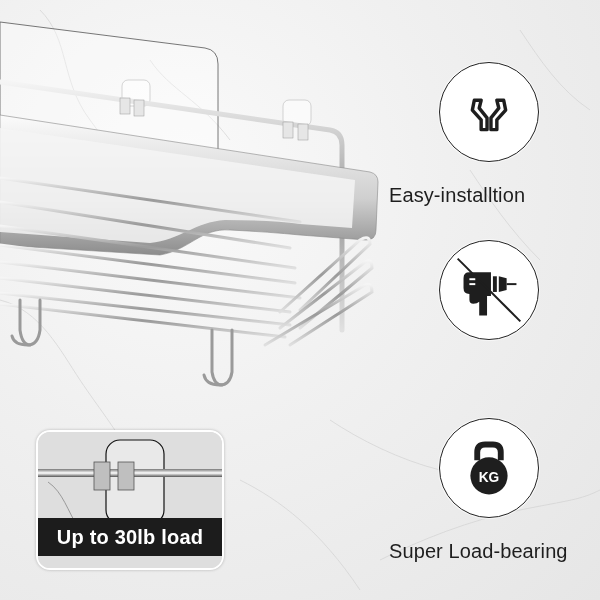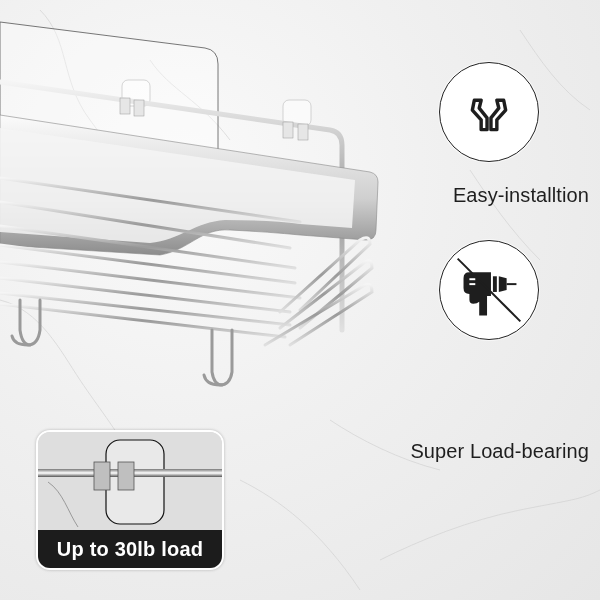--- a/index.html
+++ b/index.html
@@ -2,31 +2,31 @@
 <html><head>
 <meta charset="utf-8">
 <style>
   html, body { margin:0; padding:0; }
   body { width:600px; height:600px; overflow:hidden; position:relative;
          font-family:"Liberation Sans", sans-serif; background:#eeeeee; }
   .bg { position:absolute; inset:0;
         background: radial-gradient(ellipse at 30% 30%, #fafafa 0%, #f0f0f0 45%, #e6e6e6 100%); }
   .vein { position:absolute; inset:0; }
   .product { position:absolute; left:0; top:0; width:400px; height:400px; }
-  .feature { position:absolute; left:389px; width:200px; text-align:right; }
+  .feature { position:absolute; left:389px; width:200px; text-align:left; }
   .circle { width:98px; height:98px; border-radius:50%; background:#ffffff;
             border:1.5px solid #222; margin:0 auto; position:relative;
             box-shadow:0 0 0 1px rgba(255,255,255,0.6); }
   .circle svg { position:absolute; left:0; top:0; width:100%; height:100%; }
   .feature-label { font-size:20px; color:#1e1e1e; margin-top:22px; letter-spacing:0.1px; white-space:nowrap; }
   .inset { position:absolute; left:36px; top:430px; width:184px; height:136px;
            border-radius:14px; border:2px solid #ffffff; overflow:hidden;
            box-shadow:0 0 3px rgba(0,0,0,0.25); background:#d9d9d9; }
   .inset svg { position:absolute; left:0; top:0; }
-  .inset-banner { position:absolute; left:0; right:0; bottom:0; height:38px; background:#1c1c1c;
+  .inset-banner { position:absolute; left:0; right:0; bottom:12px; height:38px; background:#1c1c1c;
                   color:#fff; font-weight:bold; font-size:20px; display:flex; align-items:center;
                   justify-content:center; letter-spacing:0.2px; }
 </style>
 </head>
 <body>
 
 <div class="bg"></div>
 
 <svg class="vein" viewBox="0 0 600 600" width="600" height="600">
   <g fill="none" stroke="#cfcfcf" stroke-width="0.8" opacity="0.8">
@@ -113,20 +113,27 @@
       <path d="M60 36 L68 38 L68 50 L60 52 Z" fill="#1e1e1e"></path>
       <rect x="68" y="43" width="10" height="2" fill="#1e1e1e"></rect>
       <rect x="30" y="38" width="6" height="2" fill="#fff"></rect>
       <rect x="30" y="43" width="6" height="2" fill="#fff"></rect>
       <line x1="18" y1="18" x2="82" y2="82" stroke="#1e1e1e" stroke-width="2"></line>
     </svg>
   </div>
 </div>
 
 <div class="feature" style="top:418px;">
+  <div class="circle">
+    <svg viewBox="0 0 100 100">
+      <path d="M38 42 L38 34 Q38 26 46 26 L54 26 Q62 26 62 34 L62 42" fill="none" stroke="#1e1e1e" stroke-width="6"></path>
+      <circle cx="50" cy="58" r="19" fill="#1e1e1e"></circle>
+      <text x="50" y="64" text-anchor="middle" font-family="Liberation Sans, sans-serif" font-weight="bold" font-size="14" fill="#fff">KG</text>
+    </svg>
+  </div>
   <div class="feature-label">Super Load-bearing</div>
 </div>
 
 <div class="inset">
   <svg viewBox="0 0 184 136" width="184" height="136">
     <rect x="0" y="0" width="184" height="136" fill="#dedede"></rect>
     <rect x="68" y="8" width="58" height="84" rx="14" fill="rgba(235,235,235,0.8)" stroke="#111" stroke-width="1.2"></rect>
     <rect x="0" y="37" width="184" height="8" fill="url(#insetBar)"></rect>
     <defs>
       <linearGradient id="insetBar" x1="0" y1="0" x2="0" y2="1">

